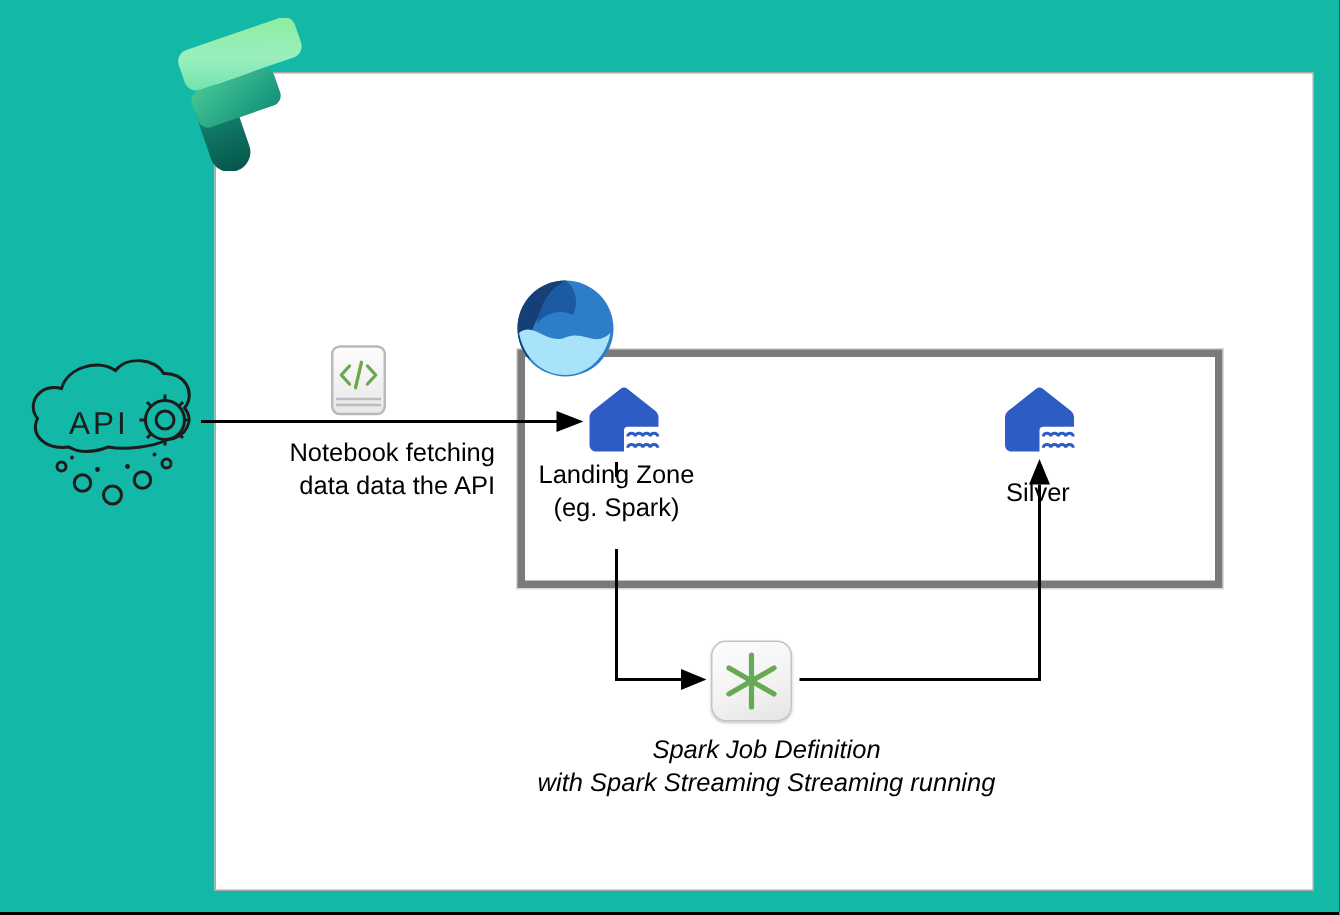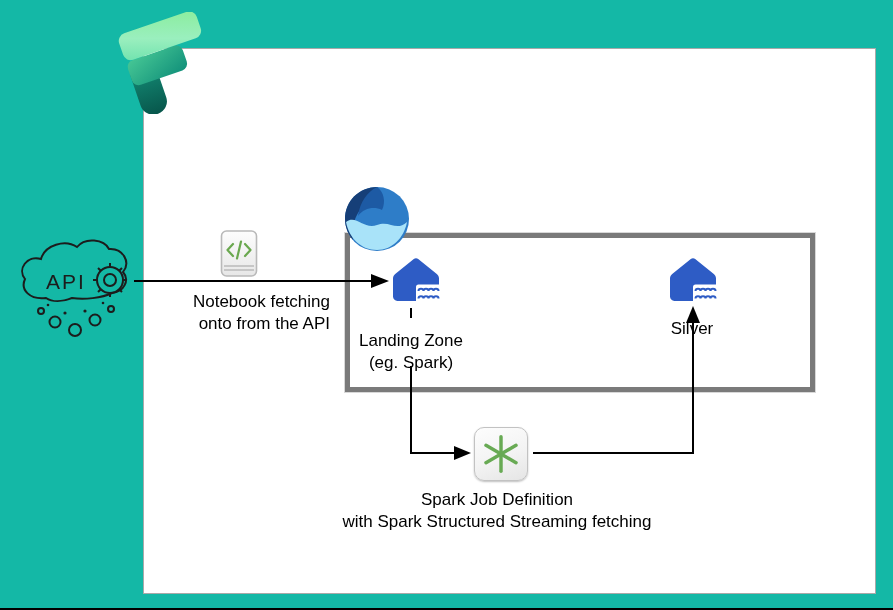--- a/index.html
+++ b/index.html
@@ -134,21 +134,21 @@
       <g stroke="#6aa84f" stroke-width="2.2" fill="none" stroke-linecap="round" stroke-linejoin="round">
         <path d="M14,15 l-5.5,6 5.5,6"></path>
         <path d="M26,15 l5.5,6 -5.5,6"></path>
         <path d="M22,12.5 l-4,17"></path>
       </g>
     </svg>
   </div>
 
   <div class="caption label-layer" style="left:150px;top:291px;width:180px;text-align:right;">
     <div>Notebook fetching</div>
-    <div>onto from the API</div>
+    <div>data data the API</div>
   </div>
 
   <div id="lakehouse-box"></div>
 
   <div class="icon-wrap" style="left:344px;top:186px;z-index:3;">
     <svg width="66" height="66" viewBox="0 0 66 66">
       <circle cx="33" cy="33" r="32" fill="#2e7dc8"></circle>
       <path d="M33,1 C15,1 1,15 1,33 C1,41 4,48 9,54 C7,36 14,20 30,13 C34,8 35,3 33,1 Z" fill="#163f78"></path>
       <path d="M33,1 C40,6 42,16 38,24 C30,20 20,22 14,30 C16,16 23,6 33,1 Z" fill="#1d5aa4"></path>
       <path d="M2,36 C12,28 20,44 33,39 C46,34 52,46 63,36 C60,52 48,64 33,64 C17,64 5,52 2,36 Z" fill="#a9e3f9"></path>
@@ -159,21 +159,21 @@
     <svg width="56" height="50" viewBox="0 0 56 50">
       <path fill="#2e5cc5" d="M25.8,3.1 C27,2.1 29,2.1 30.2,3.1 L48.8,17.9 C50.2,19 51,20.7 51,22.5 L51,40.6 C51,43 49,45 46.6,45 L9.4,45 C7,45 5,43 5,40.6 L5,22.5 C5,20.7 5.8,19 7.2,17.9 Z"></path>
       <rect x="28" y="28.5" width="27" height="19.5" rx="2.5" fill="#ffffff"></rect>
       <g fill="none" stroke="#2e5cc5" stroke-width="2">
         <path d="M30.5,35 a2.5,2.2 0 0 1 5,0 a2.5,2.2 0 0 1 5,0 a2.5,2.2 0 0 1 5,0 a2.5,2.2 0 0 1 5,0"></path>
         <path d="M30.5,42.5 a2.5,2.2 0 0 1 5,0 a2.5,2.2 0 0 1 5,0 a2.5,2.2 0 0 1 5,0 a2.5,2.2 0 0 1 5,0"></path>
       </g>
     </svg>
   </div>
 
-  <div class="caption label-layer" style="left:336px;top:330px;width:150px;">
+  <div class="caption label-layer" style="left:336px;top:306px;width:150px;">
     <div>Landing Zone</div>
     <div>(eg. Spark)</div>
   </div>
 
   <div class="icon-wrap" style="left:665px;top:256px;">
     <svg width="56" height="50" viewBox="0 0 56 50">
       <path fill="#2e5cc5" d="M25.8,3.1 C27,2.1 29,2.1 30.2,3.1 L48.8,17.9 C50.2,19 51,20.7 51,22.5 L51,40.6 C51,43 49,45 46.6,45 L9.4,45 C7,45 5,43 5,40.6 L5,22.5 C5,20.7 5.8,19 7.2,17.9 Z"></path>
       <rect x="28" y="28.5" width="27" height="19.5" rx="2.5" fill="#ffffff"></rect>
       <g fill="none" stroke="#2e5cc5" stroke-width="2">
         <path d="M30.5,35 a2.5,2.2 0 0 1 5,0 a2.5,2.2 0 0 1 5,0 a2.5,2.2 0 0 1 5,0 a2.5,2.2 0 0 1 5,0"></path>
@@ -189,18 +189,18 @@
   <div id="spark-btn">
     <svg width="54" height="54" viewBox="0 0 54 54">
       <g stroke="#68aa54" stroke-width="3.6" stroke-linecap="round">
         <line x1="27" y1="9" x2="27" y2="45"></line>
         <line x1="11.4" y1="18" x2="42.6" y2="36"></line>
         <line x1="42.6" y1="18" x2="11.4" y2="36"></line>
       </g>
     </svg>
   </div>
 
-  <div class="caption label-layer" style="left:297px;top:489px;width:400px;">
+  <div class="caption label-layer" style="left:311px;top:489px;width:400px;font-style:italic;">
     <div>Spark Job Definition</div>
-    <div>with Spark Structured Streaming fetching</div>
+    <div>with Spark Streaming Streaming running</div>
   </div>
 
 </div>
 
 </body></html>

